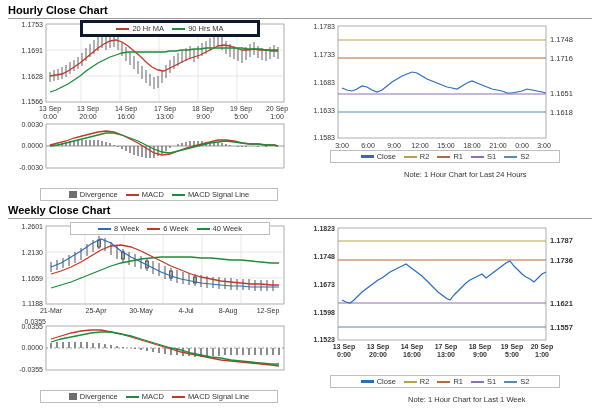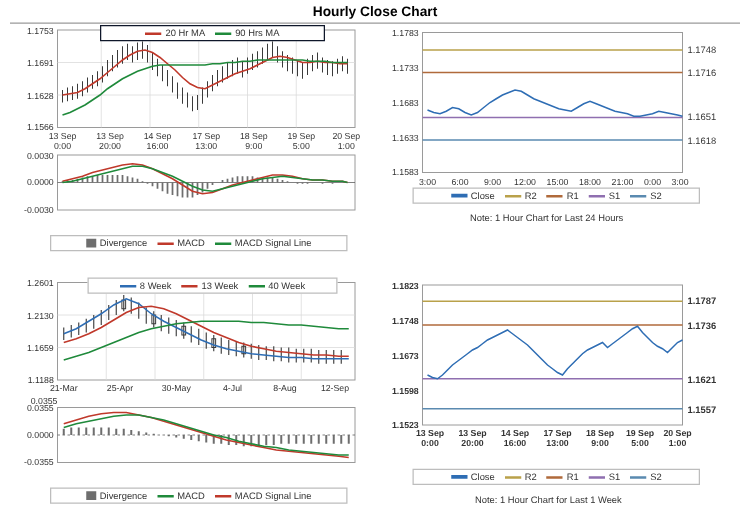--- a/index.html
+++ b/index.html
@@ -16,33 +16,33 @@
   .rule{
     border-bottom:1px solid #9a9a9a;
   }
 
   .panel{position:absolute;}
   svg{display:block;}
 
   .axis-label{font-size:7px;fill:#333;font-family:"Liberation Sans", sans-serif;}
   .tick-label{font-size:7px;fill:#333;font-family:"Liberation Sans", sans-serif;text-anchor:middle;}
   .val-label{font-size:7.5px;fill:#333;font-family:"Liberation Sans", sans-serif;text-anchor:start;}
-  .note{font-size:7.5px;color:#333;}
+  .note{font-size:7.5px;color:#333;margin-left:28px;}
 
   .legend-row{display:flex;align-items:center;gap:8px;justify-content:center;}
   .lg-item{display:flex;align-items:center;gap:3px;font-size:7.5px;color:#333;}
   .lg-swatch{width:13px;height:2px;display:inline-block;}
   .lg-swatch.box{width:8px;height:7px;}
 </style>
 </head>
 <body>
 
 <div class="page">
 
-  <div class="panel" style="left:8px;top:4px;width:584px;text-align:center;">
+  <div class="panel" style="left:8px;top:4px;width:584px;">
     <div class="section-title">Hourly Close Chart</div>
     <div class="rule" style="margin-top:2px;"></div>
   </div>
 
   <div class="panel" style="left:6px;top:20px;">
     <svg width="288" height="110" viewBox="0 0 288 110">
 
       <rect x="40" y="4" width="238" height="78" fill="#ffffff" stroke="#9a9a9a" stroke-width="0.8"></rect>
 
       <g stroke="#d8d8d8" stroke-width="0.6">
@@ -138,21 +138,21 @@
         <text class="tick-label" x="197" y="99">9:00</text>
         <text class="tick-label" x="235" y="91">19 Sep</text>
         <text class="tick-label" x="235" y="99">5:00</text>
         <text class="tick-label" x="271" y="91">20 Sep</text>
         <text class="tick-label" x="271" y="99">1:00</text>
       </g>
     </svg>
   </div>
 
   <div class="panel" style="left:80px;top:20px;width:180px;">
-    <div class="legend-row" style="border:1px solid #0f172a;background:#fff;padding:1px 4px;">
+    <div class="legend-row" style="border:3px solid #0f172a;background:#fff;padding:1px 4px;">
       <div class="lg-item">
         <span class="lg-swatch" style="background:#c0392b"></span>
         <span>20 Hr MA</span>
       </div>
       <div class="lg-item">
         <span class="lg-swatch" style="background:#1f8a3b"></span>
         <span>90 Hrs MA</span>
       </div>
     </div>
   </div>
@@ -303,20 +303,24 @@
         <span>S1</span>
       </div>
       <div class="lg-item">
         <span class="lg-swatch" style="background:#5a8ab0"></span>
         <span>S2</span>
       </div>
     </div>
   </div>
   <div class="panel note" style="left:376px;top:170px;">Note: 1 Hour Chart for Last 24 Hours</div>
 
+  <div class="panel" style="left:8px;top:204px;width:584px;">
+    <div class="section-title">Weekly Close Chart</div>
+    <div class="rule" style="margin-top:2px;"></div>
+  </div>
 
   <div class="panel" style="left:6px;top:222px;">
     <svg width="288" height="110" viewBox="0 0 288 110">
       <rect x="40" y="4" width="238" height="78" fill="#ffffff" stroke="#9a9a9a" stroke-width="0.8"></rect>
       <g stroke="#d8d8d8" stroke-width="0.6">
         <line x1="40" y1="30" x2="278" y2="30"></line>
         <line x1="40" y1="56" x2="278" y2="56"></line>
         <line x1="79" y1="4" x2="79" y2="82"></line>
         <line x1="118" y1="4" x2="118" y2="82"></line>
         <line x1="157" y1="4" x2="157" y2="82"></line>
@@ -392,21 +396,21 @@
   </div>
 
   <div class="panel" style="left:70px;top:222px;width:200px;">
     <div class="legend-row" style="border:1px solid #bdbdbd;background:#fff;padding:1px 4px;">
       <div class="lg-item">
         <span class="lg-swatch" style="background:#2e6db4"></span>
         <span>8 Week</span>
       </div>
       <div class="lg-item">
         <span class="lg-swatch" style="background:#c0392b"></span>
-        <span>13 Week</span>
+        <span>6 Week</span>
       </div>
       <div class="lg-item">
         <span class="lg-swatch" style="background:#1f8a3b"></span>
         <span>40 Week</span>
       </div>
     </div>
   </div>
 
   <div class="panel" style="left:6px;top:322px;">
     <svg width="288" height="62" viewBox="0 0 288 62">

